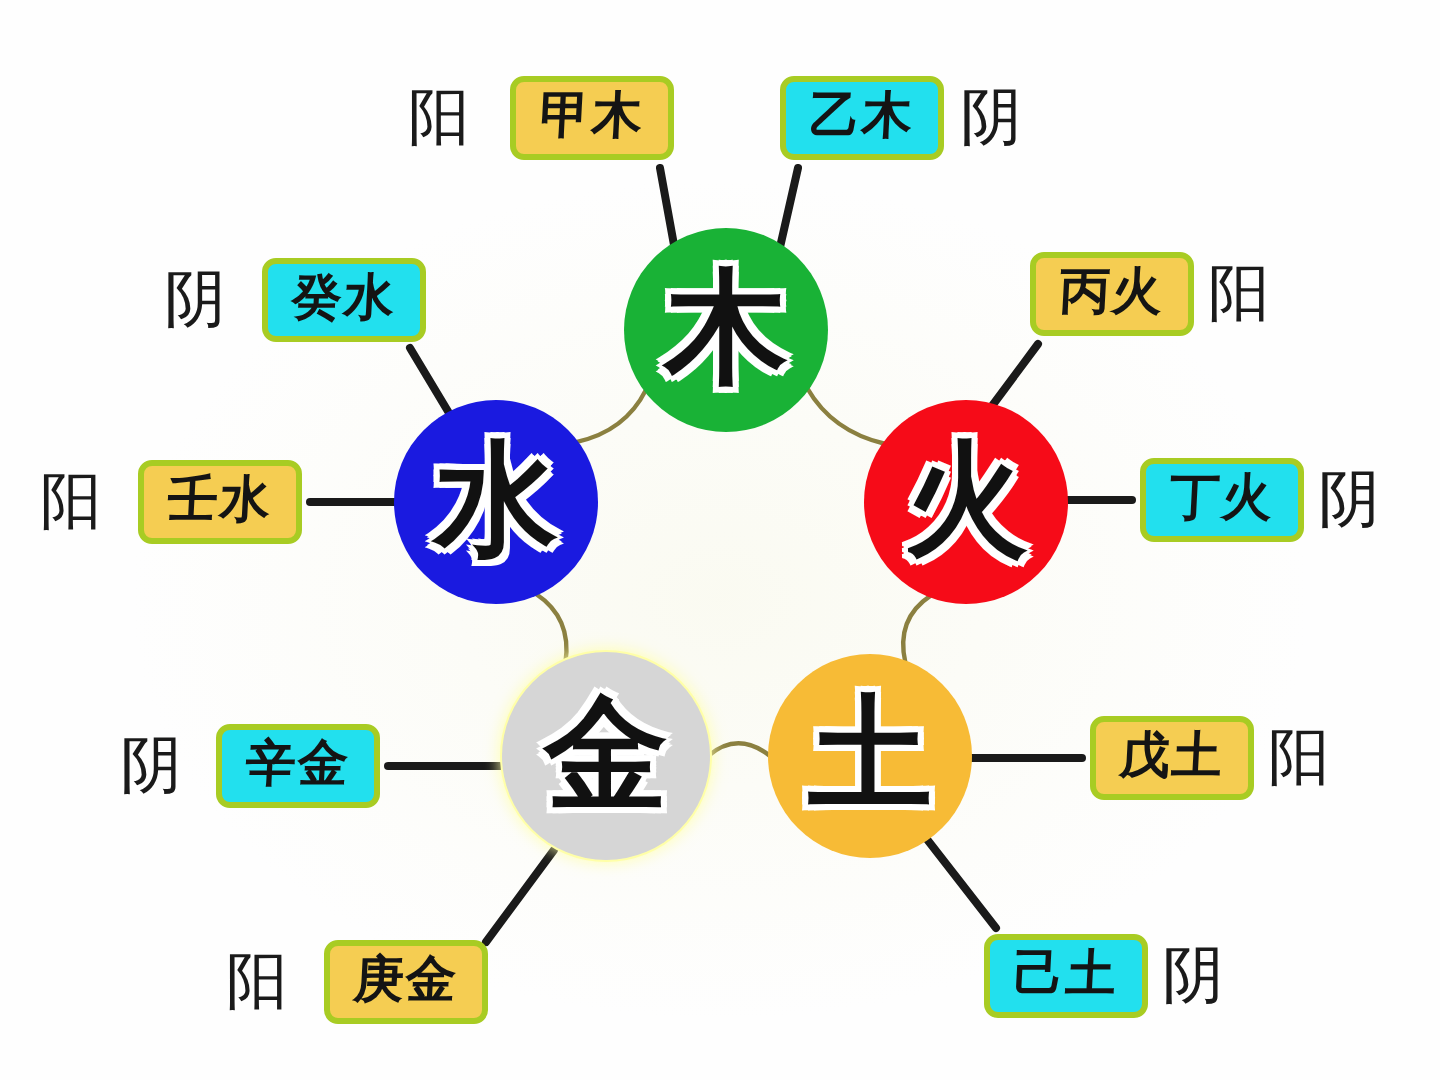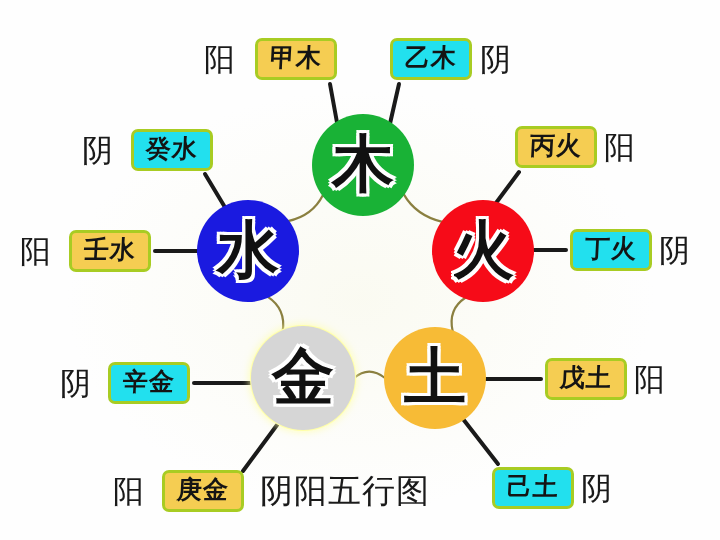--- a/index.html
+++ b/index.html
@@ -166,14 +166,13 @@
       <div class="polarity" style="left: 604px; top: 132px;">阳</div>
       <div class="polarity" style="left: 659px; top: 235px;">阴</div>
       <div class="polarity" style="left: 634px; top: 364px;">阳</div>
       <div class="polarity" style="left: 581px; top: 473px;">阴</div>
       <div class="polarity" style="left: 113px; top: 476px;">阳</div>
       <div class="polarity" style="left: 60px; top: 368px;">阴</div>
       <div class="polarity" style="left: 20px; top: 236px;">阳</div>
       <div class="polarity" style="left: 82px; top: 135px;">阴</div>
     </div>
 
-  <div id="caption" style="left: 260px; top: 474px;">阴阳五行图</div>
 </div>
 
 </body></html>

